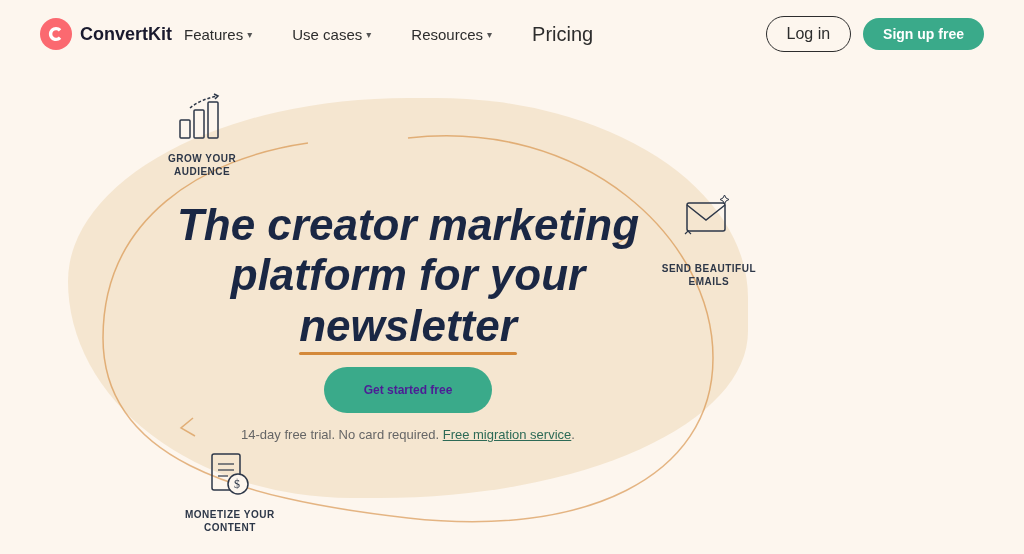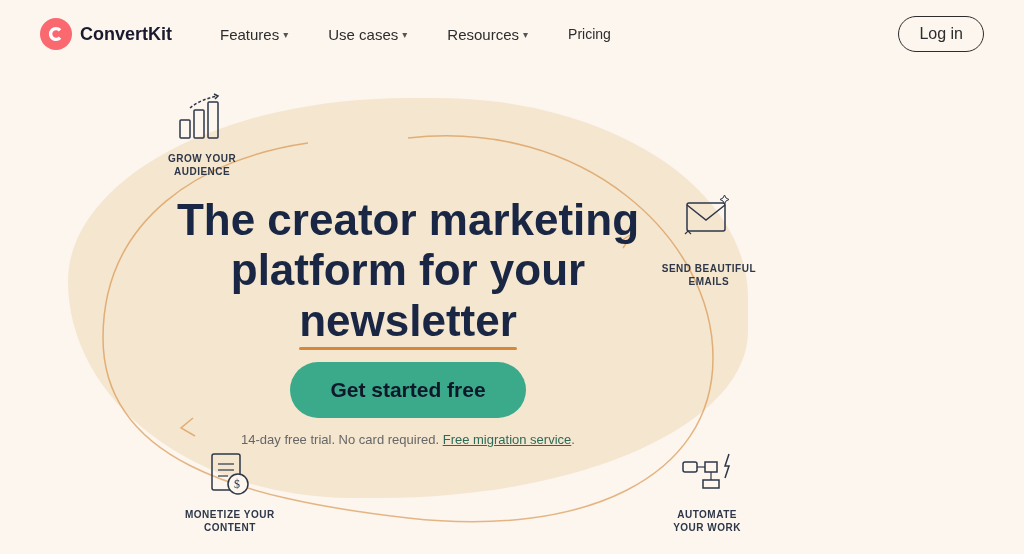--- a/index.html
+++ b/index.html
@@ -21,21 +21,20 @@
       height: 68px;
       position: relative;
       z-index: 10;
       background: transparent;
     }
 
     .logo-area {
       display: flex;
       align-items: center;
       gap: 8px;
-      margin-right: 36px;
       text-decoration: none;
     }
 
     .logo-icon {
       width: 32px;
       height: 32px;
     }
 
     .logo-text {
       font-size: 18px;
@@ -62,21 +61,21 @@
       font-weight: 500;
     }
 
     .nav-item .chevron {
       font-size: 10px;
       color: #555;
     }
 
     .nav-pricing {
       padding: 8px 12px;
-      font-size: 14px;
+      font-size: 20px;
       color: #2d2d2d;
       cursor: pointer;
       font-weight: 500;
     }
 
     .nav-actions {
       display: flex;
       align-items: center;
       gap: 12px;
     }
@@ -193,20 +192,21 @@
       text-align: center;
       max-width: 580px;
     }
 
     .hero-title {
       font-size: 44px;
       font-weight: 800;
       color: #1a2744;
       line-height: 1.15;
       margin-bottom: 16px;
+      font-style: italic;
     }
 
     .hero-title .underline-word {
       position: relative;
       display: inline-block;
     }
 
     .hero-title .underline-word::after {
       content: '';
       position: absolute;
@@ -222,24 +222,24 @@
       font-size: 16px;
       color: #555;
       line-height: 1.6;
       margin-bottom: 28px;
     }
 
     .btn-cta {
       display: inline-block;
       padding: 16px 40px;
       background: #3aaa8a;
-      color: #0f172a;
+      color: #4c1d95;
       border: none;
       border-radius: 32px;
-      font-size: 21px;
+      font-size: 12px;
       font-weight: 700;
       cursor: pointer;
       margin-bottom: 14px;
     }
 
     .hero-footnote {
       font-size: 13px;
       color: #666;
     }
 
@@ -274,20 +274,21 @@
       <span>Resources</span>
       <span class="chevron">▾</span>
     </div>
     <div class="nav-pricing">
       <span>Pricing</span>
     </div>
   </div>
 
   <div class="nav-actions">
     <button class="btn-login">Log in</button>
+    <button class="btn-signup">Sign up free</button>
   </div>
 </nav>
 
 <div class="hero">
 
   <div class="blob"></div>
 
   <svg class="circle-arrow" viewBox="0 0 750 480" fill="none" xmlns="http://www.w3.org/2000/svg">
     <path d="M375 60 C 550 40, 680 160, 680 280 C 680 400, 550 460, 375 440 C 200 420, 70 380, 70 260 C 70 140, 170 80, 275 65" stroke="#d4893a" stroke-width="1.5" fill="none" stroke-dasharray="none" opacity="0.6"></path>
 
@@ -332,34 +333,20 @@
       <line x1="18" y1="26" x2="34" y2="26" stroke="#2d3748" stroke-width="1.2"></line>
       <line x1="18" y1="32" x2="28" y2="32" stroke="#2d3748" stroke-width="1.2"></line>
 
       <circle cx="38" cy="40" r="10" stroke="#2d3748" stroke-width="1.5" fill="#fdf6ee"></circle>
       <text x="34" y="44" font-size="12" fill="#2d3748" font-family="serif">$</text>
     </svg>
     <span class="card-label" style="white-space:pre-line;">MONETIZE YOUR
 CONTENT</span>
   </div>
 
-  <div class="float-card card-automate">
-    <svg class="card-icon" viewBox="0 0 60 60" fill="none" xmlns="http://www.w3.org/2000/svg">
-
-      <rect x="6" y="18" width="14" height="10" rx="2" stroke="#2d3748" stroke-width="1.5" fill="none"></rect>
-      <line x1="20" y1="23" x2="28" y2="23" stroke="#2d3748" stroke-width="1.2"></line>
-      <path d="M28 18 L40 18 L40 28 L28 28 Z" stroke="#2d3748" stroke-width="1.5" fill="none"></path>
-      <line x1="34" y1="28" x2="34" y2="36" stroke="#2d3748" stroke-width="1.2"></line>
-      <path d="M26 36 L42 36 L42 44 L26 44 Z" stroke="#2d3748" stroke-width="1.5" fill="none"></path>
-
-      <path d="M52 10 L48 22 L52 22 L48 34" stroke="#2d3748" stroke-width="1.5" fill="none"></path>
-    </svg>
-    <span class="card-label" style="white-space:pre-line;">AUTOMATE
-YOUR WORK</span>
-  </div>
 
   <div class="hero-content">
     <h1 class="hero-title">
       <span>The creator marketing</span><br>
       <span>platform for your</span>
       <span class="underline-word">newsletter</span>
     </h1>
     <button class="btn-cta">Get started free</button>
     <div class="hero-footnote">
       <span>14-day free trial. No card required.</span>

